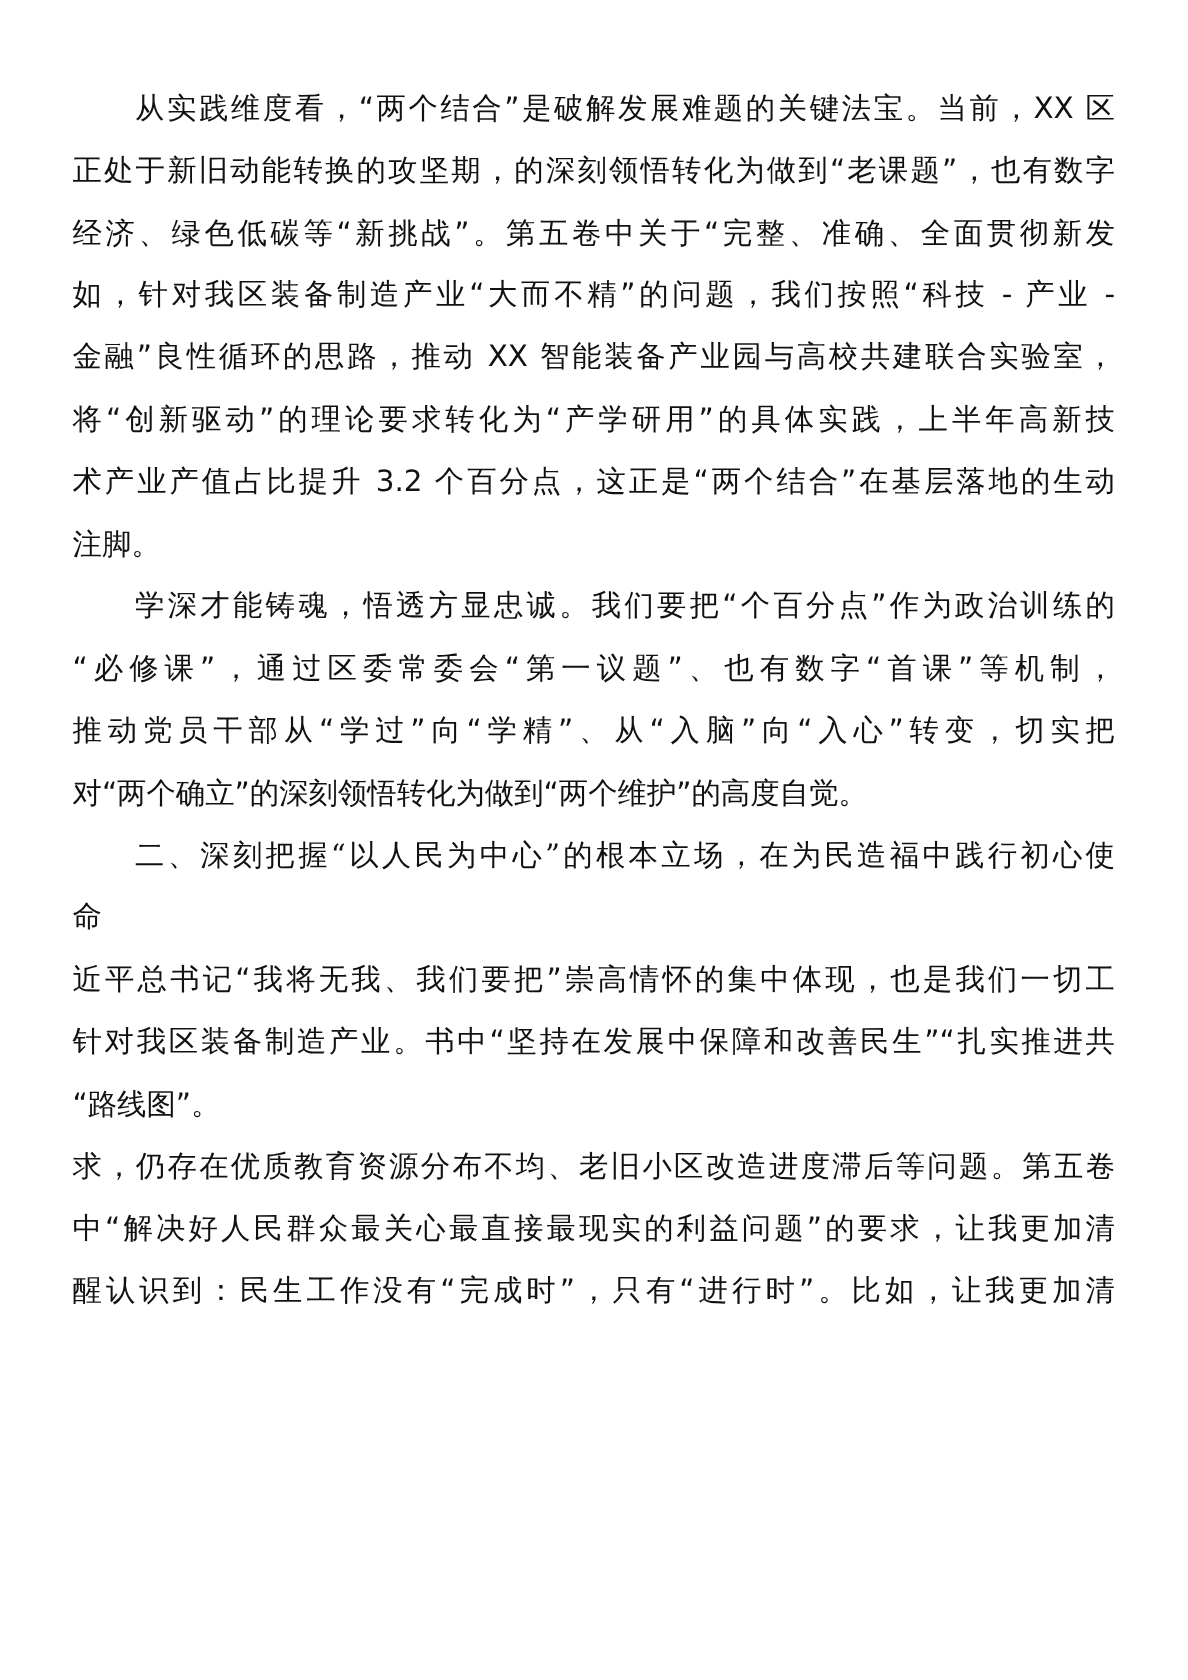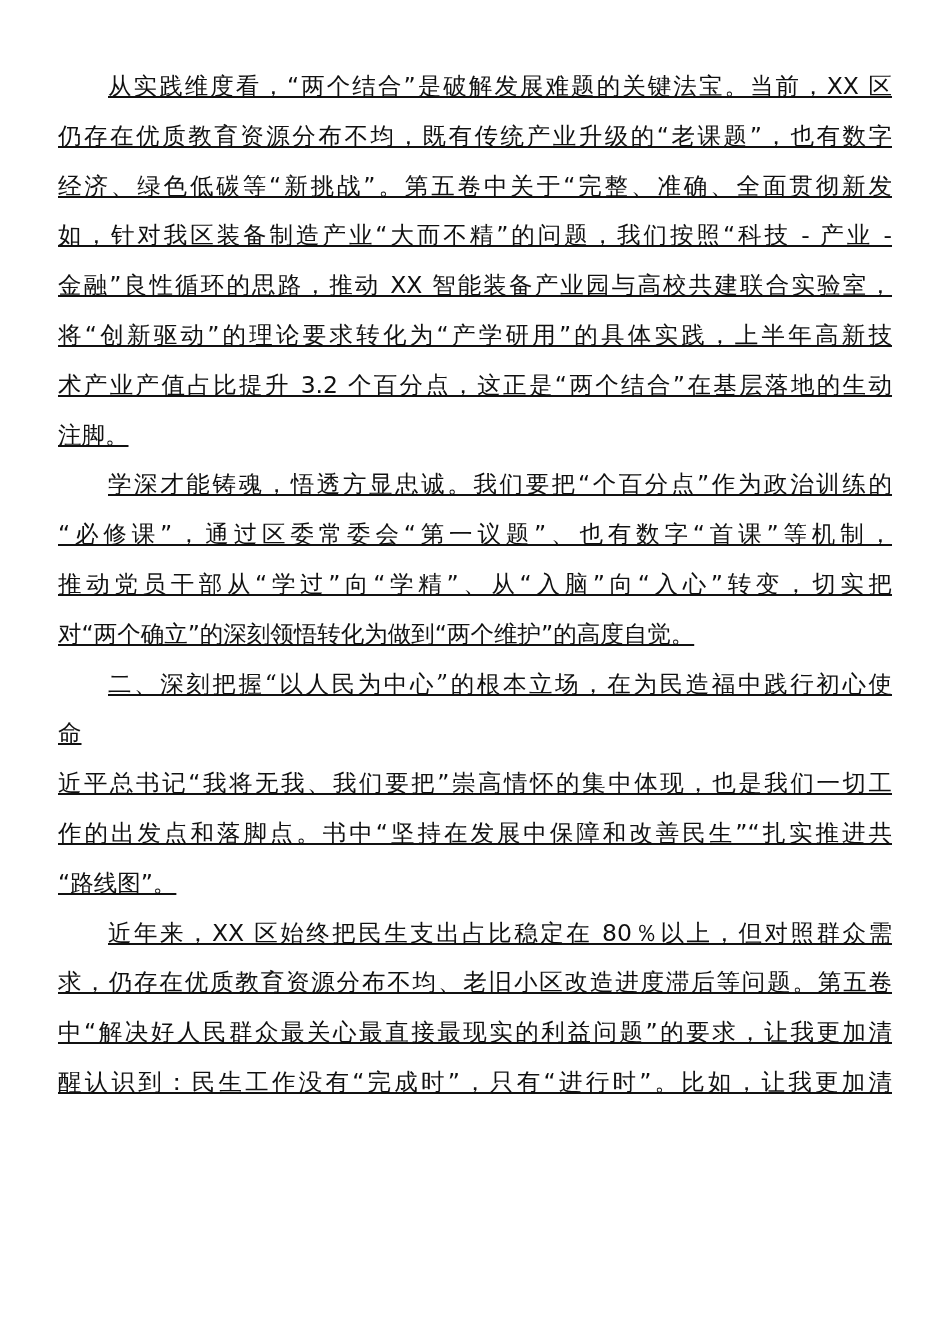--- a/index.html
+++ b/index.html
@@ -17,21 +17,20 @@
     }
     .page {
       position: absolute;
       left: 58px;
       top: 62px;
       width: 834px;
     }
     .para {
       margin: 0;
       padding: 0;
-      text-decoration: underline;
     }
     .line {
       display: block;
       height: 49.8px;
       line-height: 49.8px;
       font-size: 23.5px;
       white-space: nowrap;
       text-align: justify;
       text-align-last: justify;
       letter-spacing: 0;
@@ -46,21 +45,21 @@
       font-family: "DejaVu Serif", "Liberation Serif", serif;
     }
   </style>
 </head>
 <body>
 
 <div class="page">
 
   <div class="para">
     <span class="line indent">从实践维度看，“两个结合”是破解发展难题的关键法宝。当前，XX 区</span>
-    <span class="line">仍存在优质教育资源分布不均，既有传统产业升级的“老课题”，也有数字</span>
+    <span class="line">正处于新旧动能转换的攻坚期，的深刻领悟转化为做到“老课题”，也有数字</span>
     <span class="line">经济、绿色低碳等“新挑战”。第五卷中关于“完整、准确、全面贯彻新发</span>
     <span class="line">如，针对我区装备制造产业“大而不精”的问题，我们按照“科技 - 产业 -</span>
     <span class="line">金融”良性循环的思路，推动 XX 智能装备产业园与高校共建联合实验室，</span>
     <span class="line">将“创新驱动”的理论要求转化为“产学研用”的具体实践，上半年高新技</span>
     <span class="line">术产业产值占比提升 3.2 个百分点，这正是“两个结合”在基层落地的生动</span>
     <span class="line last">注脚。</span>
   </div>
 
   <div class="para">
     <span class="line indent">学深才能铸魂，悟透方显忠诚。我们要把“个百分点”作为政治训练的</span>
@@ -69,24 +68,23 @@
     <span class="line last">对“两个确立”的深刻领悟转化为做到“两个维护”的高度自觉。</span>
   </div>
 
   <div class="para heading">
     <span class="line indent">二、深刻把握“以人民为中心”的根本立场，在为民造福中践行初心使</span>
     <span class="line last">命</span>
   </div>
 
   <div class="para">
     <span class="line">近平总书记“我将无我、我们要把”崇高情怀的集中体现，也是我们一切工</span>
-    <span class="line">作的出发点和落脚点。书中“坚持在发展中保障和改善民生”“扎实推进共</span>
+    <span class="line">针对我区装备制造产业。书中“坚持在发展中保障和改善民生”“扎实推进共</span>
     <span class="line last">“路线图”。</span>
   </div>
 
   <div class="para">
-    <span class="line indent">近年来，XX 区始终把民生支出占比稳定在 80％以上，但对照群众需</span>
     <span class="line">求，仍存在优质教育资源分布不均、老旧小区改造进度滞后等问题。第五卷</span>
     <span class="line">中“解决好人民群众最关心最直接最现实的利益问题”的要求，让我更加清</span>
     <span class="line">醒认识到：民生工作没有“完成时”，只有“进行时”。比如，让我更加清</span>
   </div>
 
 </div>
 
 </body></html>

